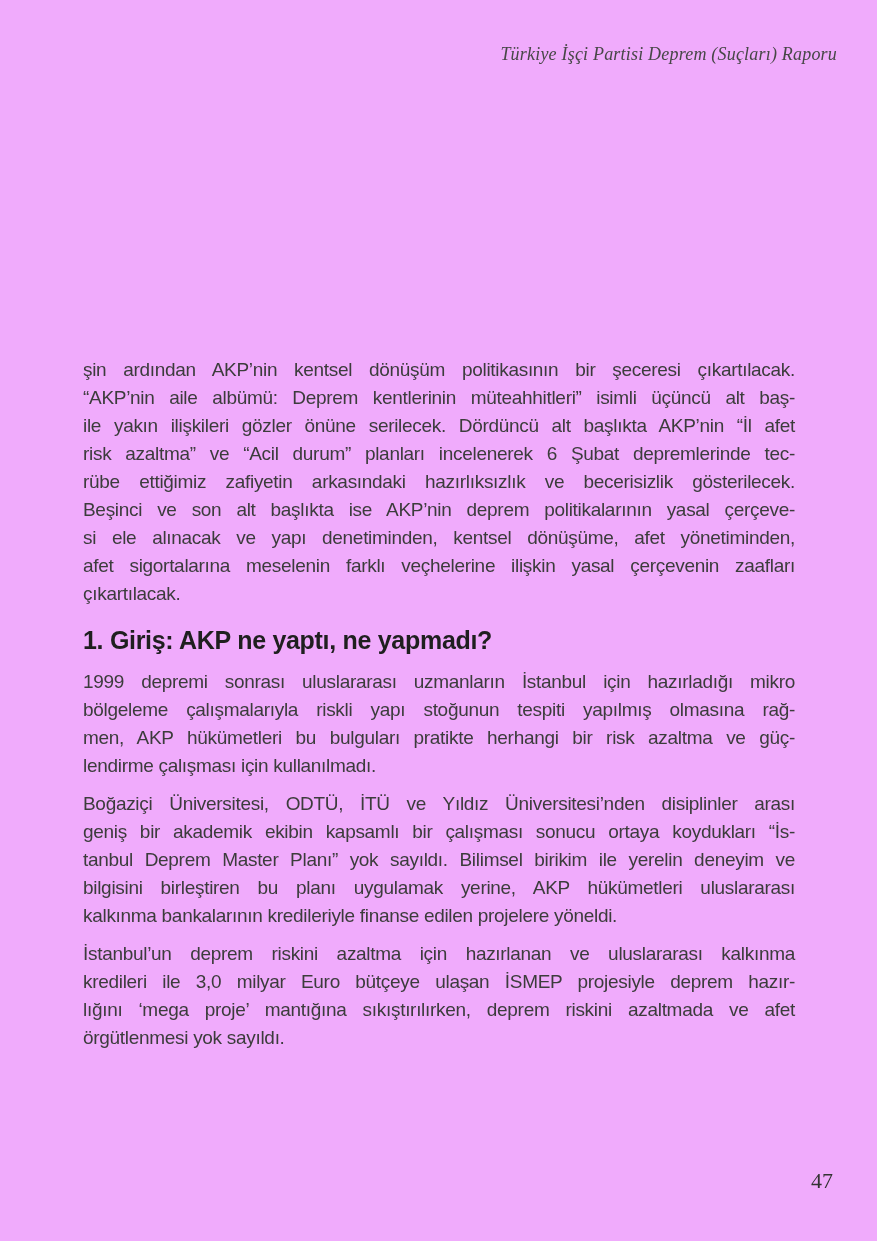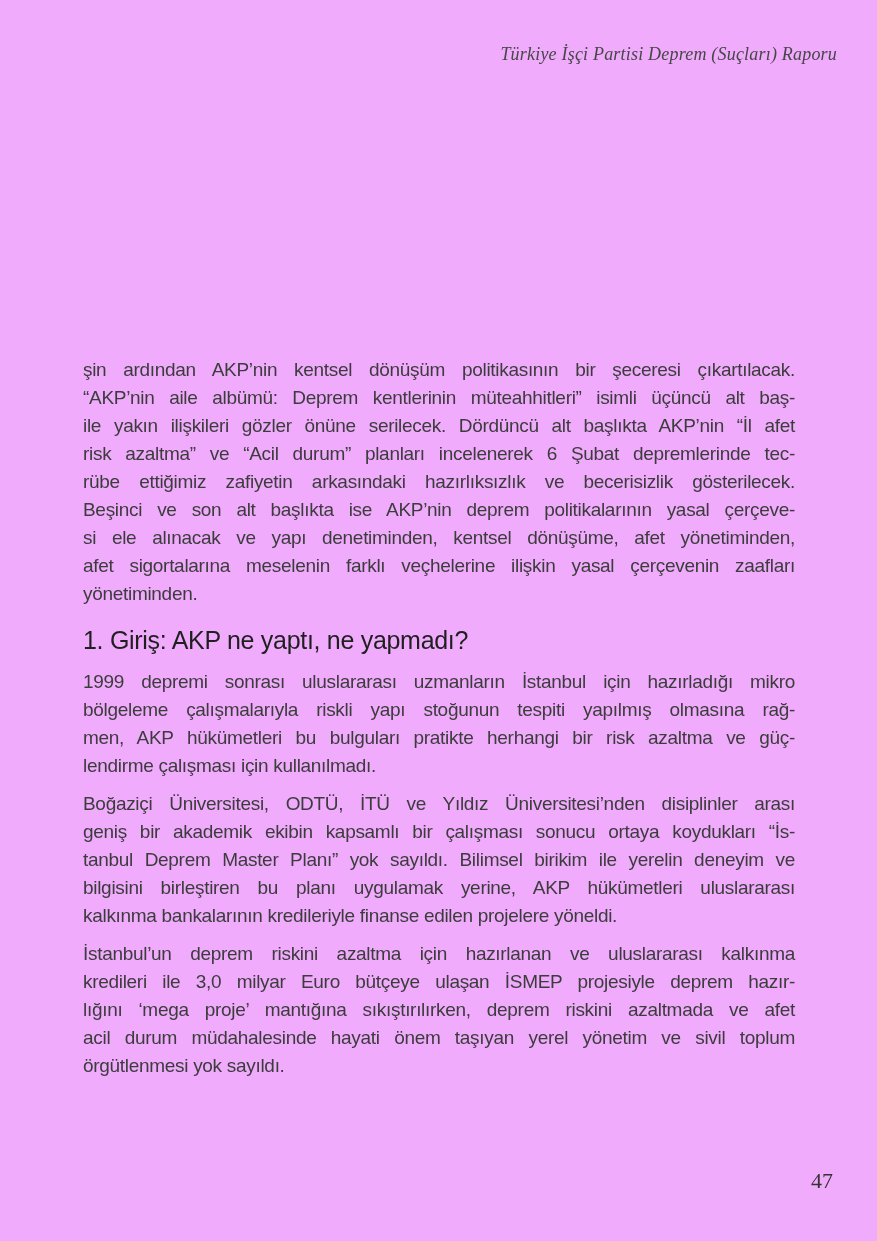--- a/index.html
+++ b/index.html
@@ -47,21 +47,21 @@
     white-space: normal;
   }
   .line.last {
     text-align: left;
     text-align-last: left;
   }
   .section-heading {
     margin: 16px 0 12px 0;
     font-size: 25px;
     line-height: 32px;
-    font-weight: 400;
+    font-weight: 700;
     color: #1f1f1f;
     letter-spacing: -0.3px;
   }
   .page-number {
     position: absolute;
     top: 1168px;
     right: 44px;
     font-family: "Liberation Serif", "DejaVu Serif", serif;
     font-size: 22px;
     color: #333333;
@@ -78,21 +78,21 @@
 
     <p class="para">
       <span class="line">şin ardından AKP’nin kentsel dönüşüm politikasının bir şeceresi çıkartılacak.</span>
       <span class="line">“AKP’nin aile albümü: Deprem kentlerinin müteahhitleri” isimli üçüncü alt baş-</span>
       <span class="line">ile yakın ilişkileri gözler önüne serilecek. Dördüncü alt başlıkta AKP’nin “İl afet</span>
       <span class="line">risk azaltma” ve “Acil durum” planları incelenerek 6 Şubat depremlerinde tec-</span>
       <span class="line">rübe ettiğimiz zafiyetin arkasındaki hazırlıksızlık ve becerisizlik gösterilecek.</span>
       <span class="line">Beşinci ve son alt başlıkta ise AKP’nin deprem politikalarının yasal çerçeve-</span>
       <span class="line">si ele alınacak ve yapı denetiminden, kentsel dönüşüme, afet yönetiminden,</span>
       <span class="line">afet sigortalarına meselenin farklı veçhelerine ilişkin yasal çerçevenin zaafları</span>
-      <span class="line last">yönetiminden.</span>
+      <span class="line last">çıkartılacak.</span>
     </p>
 
     <h2 class="section-heading">1. Giriş: AKP ne yaptı, ne yapmadı?</h2>
 
     <p class="para">
       <span class="line">1999 depremi sonrası uluslararası uzmanların İstanbul için hazırladığı mikro</span>
       <span class="line">bölgeleme çalışmalarıyla riskli yapı stoğunun tespiti yapılmış olmasına rağ-</span>
       <span class="line">men, AKP hükümetleri bu bulguları pratikte herhangi bir risk azaltma ve güç-</span>
       <span class="line last">lendirme çalışması için kullanılmadı.</span>
     </p>
@@ -102,21 +102,20 @@
       <span class="line">geniş bir akademik ekibin kapsamlı bir çalışması sonucu ortaya koydukları “İs-</span>
       <span class="line">tanbul Deprem Master Planı” yok sayıldı. Bilimsel birikim ile yerelin deneyim ve</span>
       <span class="line">bilgisini birleştiren bu planı uygulamak yerine, AKP hükümetleri uluslararası</span>
       <span class="line last">kalkınma bankalarının kredileriyle finanse edilen projelere yöneldi.</span>
     </p>
 
     <p class="para">
       <span class="line">İstanbul’un deprem riskini azaltma için hazırlanan ve uluslararası kalkınma</span>
       <span class="line">kredileri ile 3,0 milyar Euro bütçeye ulaşan İSMEP projesiyle deprem hazır-</span>
       <span class="line">lığını ‘mega proje’ mantığına sıkıştırılırken, deprem riskini azaltmada ve afet</span>
-      <span class="line">acil durum müdahalesinde hayati önem taşıyan yerel yönetim ve sivil toplum</span>
       <span class="line last">örgütlenmesi yok sayıldı.</span>
     </p>
 
   </main>
 
   <div class="page-number">47</div>
 
 </div>
 
 </body></html>

